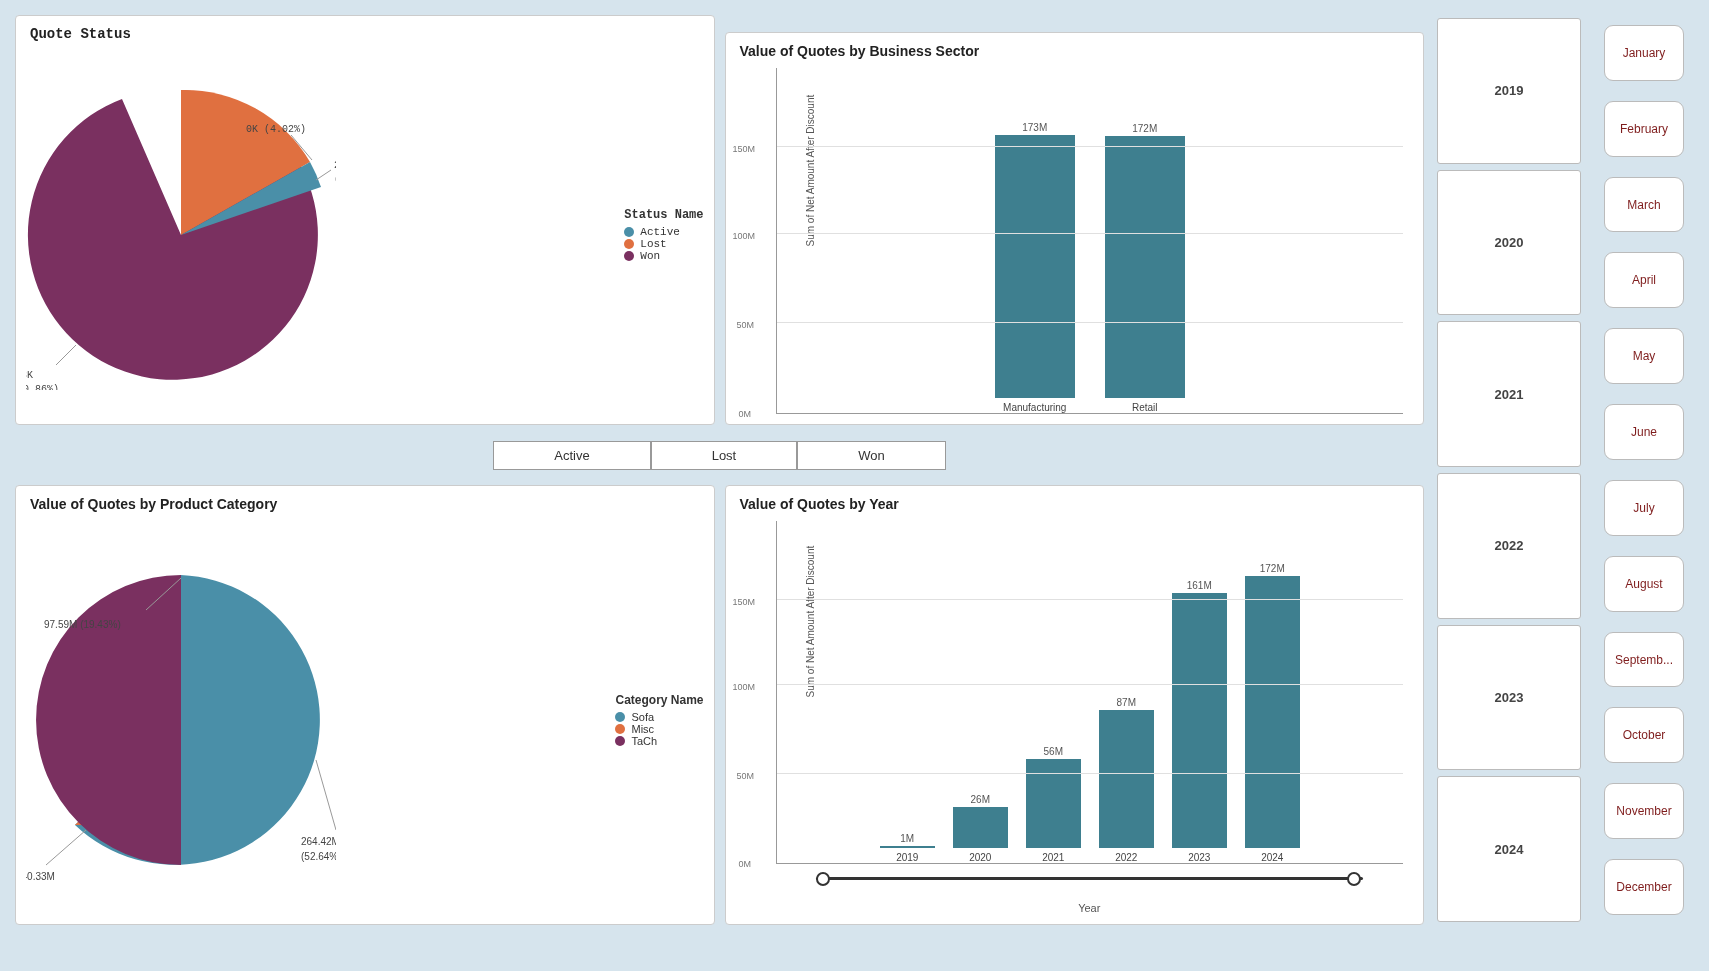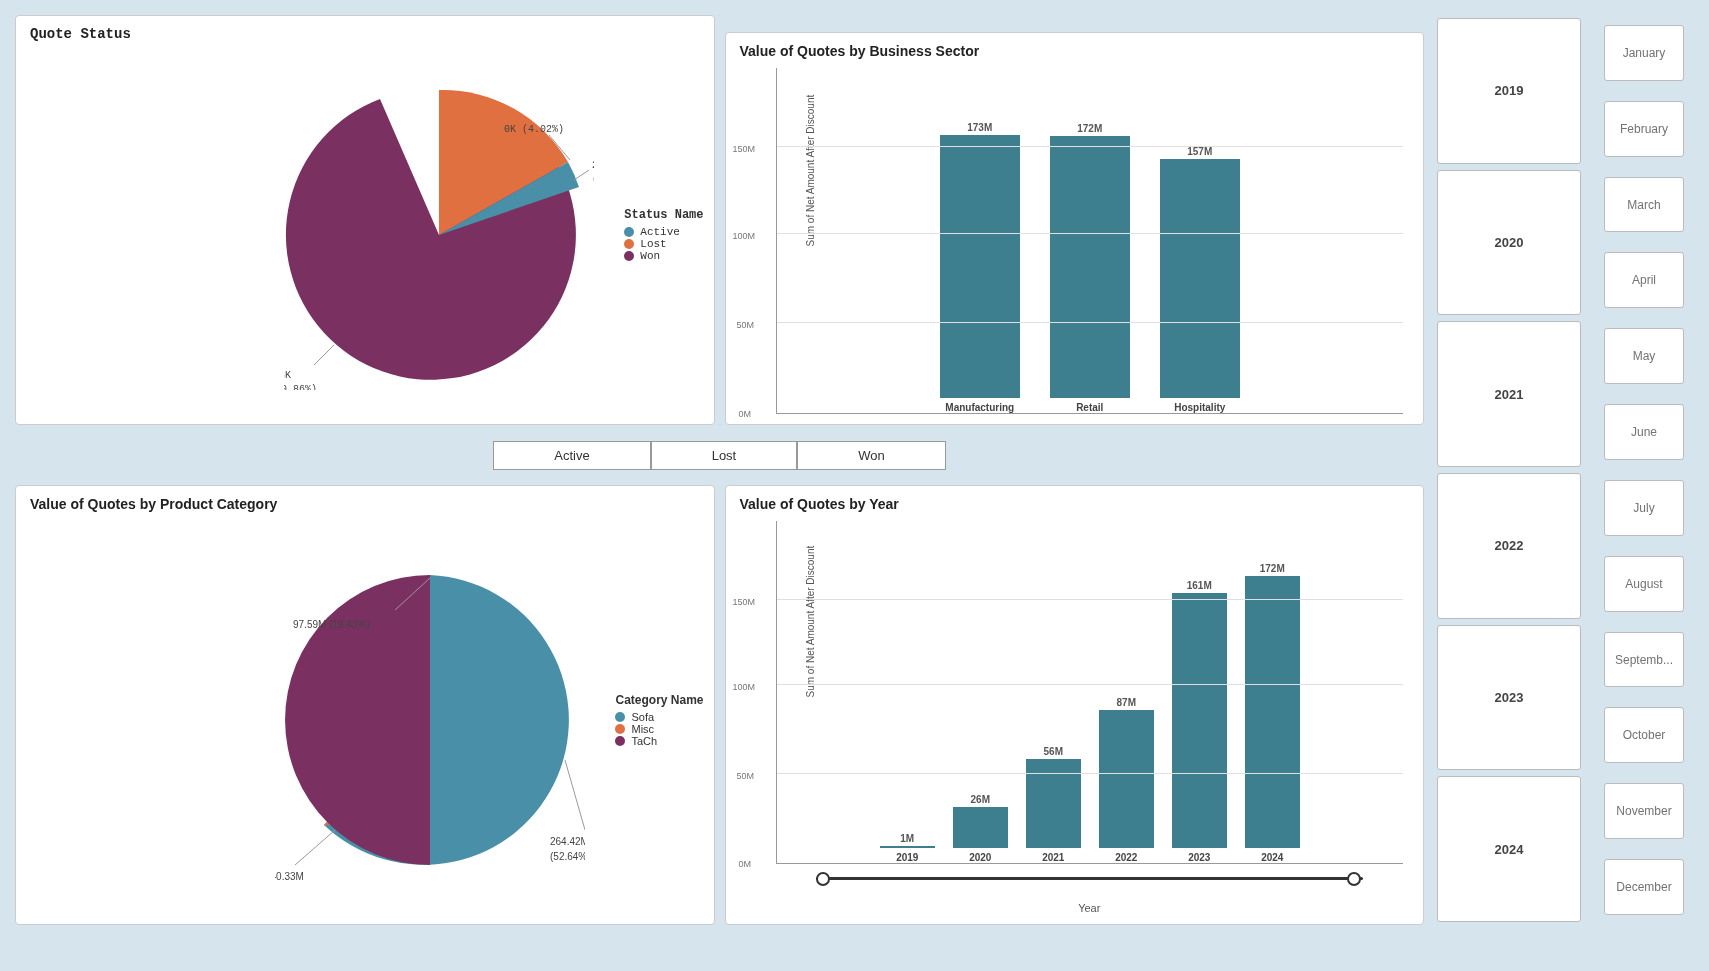--- a/index.html
+++ b/index.html
@@ -39,21 +39,21 @@
     .quote-status-card {
       grid-column: 1;
       grid-row: 1;
       display: flex;
       flex-direction: column;
       font-family: Liberation Mono, monospace;
     }
     .pie-container {
       display: flex;
       align-items: center;
-      justify-content: flex-end;
+      justify-content: space-between;
       flex: 1;
       padding: 10px;
       gap: 20px;
     }
     .pie-svg { flex-shrink: 0; }
     .legend { display: flex; flex-direction: column; padding-left: 10px; }
     .legend-title { font-weight: 600; font-size: 12px; margin-bottom: 4px; }
     .legend-item { display: flex; align-items: center; gap: 6px; font-size: 11px; }
     .legend-dot { width: 10px; height: 10px; border-radius: 50%; flex-shrink: 0; }
 
@@ -89,21 +89,21 @@
       font-size: 10px;
       color: #555;
       white-space: nowrap;
     }
     .x-axis-label {
       text-align: center;
       font-size: 11px;
       color: #555;
       margin-top: 4px;
     }
-    .bar-group { display: flex; flex-direction: column; align-items: center; font-weight: bold; }
+    .bar-group { display: flex; flex-direction: column; align-items: center; }
     .bar-label-top { font-size: 10px; color: #555; margin-bottom: 2px; }
     .bar { background: #3e7f8f; width: 80px; transition: none; }
     .bar-label-bottom { font-size: 10px; color: #444; margin-top: 4px; }
     .h-gridline {
       position: absolute;
       left: 0; right: 0;
       height: 1px;
       background: #e0e0e0;
     }
 
@@ -173,26 +173,26 @@
       grid-column: 4;
       grid-row: 1 / 4;
       display: flex;
       flex-direction: column;
       padding: 5px;
       gap: 0;
     }
     .month-item {
       background: #fff;
       border: 1px solid #bbb;
-      border-radius: 3px;
+      border-radius: 9px;
       margin: 10px;
       padding: 5px 8px;
       text-align: center;
       font-size: 12px;
-      color: #737373;
+      color: #7f1d1d;
       cursor: pointer;
       flex: 1;
       display: flex;
       align-items: center;
       justify-content: center;
     }
 
     
     .slider-container {
       padding: 5px 40px 10px;
@@ -298,25 +298,20 @@
           <div class="bar" style="height: 263.375px;" id="bar-mfg"></div>
           <div class="bar-label-bottom">Manufacturing</div>
         </div>
 
         <div class="bar-group">
           <div class="bar-label-top">172M</div>
           <div class="bar" style="height: 261.853px;" id="bar-retail"></div>
           <div class="bar-label-bottom">Retail</div>
         </div>
 
-        <div class="bar-group">
-          <div class="bar-label-top">157M</div>
-          <div class="bar" style="height: 239.017px;" id="bar-hosp"></div>
-          <div class="bar-label-bottom">Hospitality</div>
-        </div>
       </div>
     </div>
   </div>
 
   <div class="year-selector">
     <div class="year-item">2019</div>
     <div class="year-item">2020</div>
     <div class="year-item">2021</div>
     <div class="year-item">2022</div>
     <div class="year-item">2023</div>

